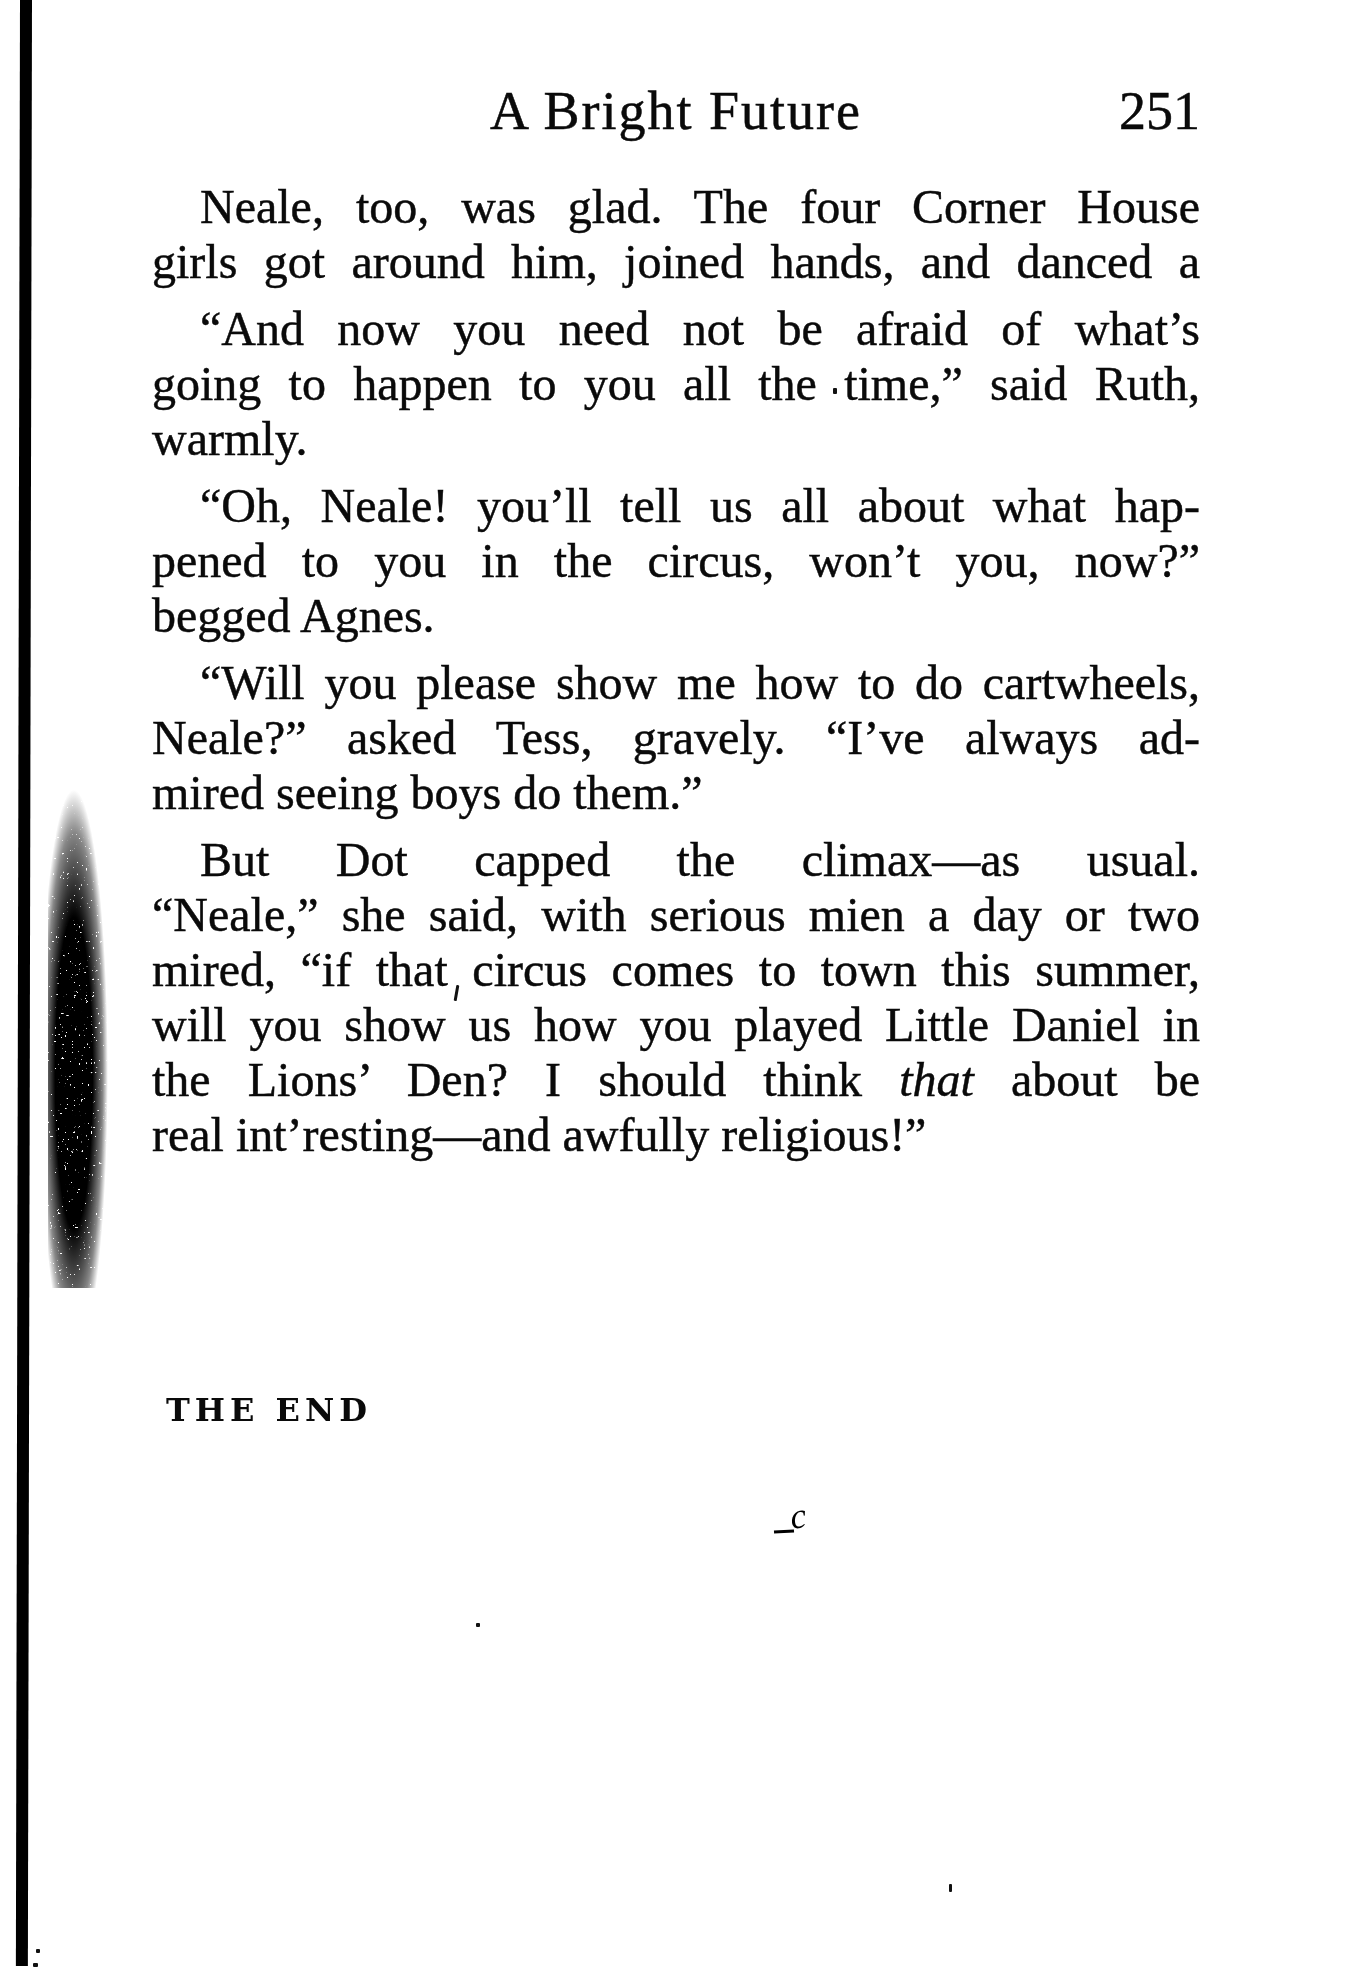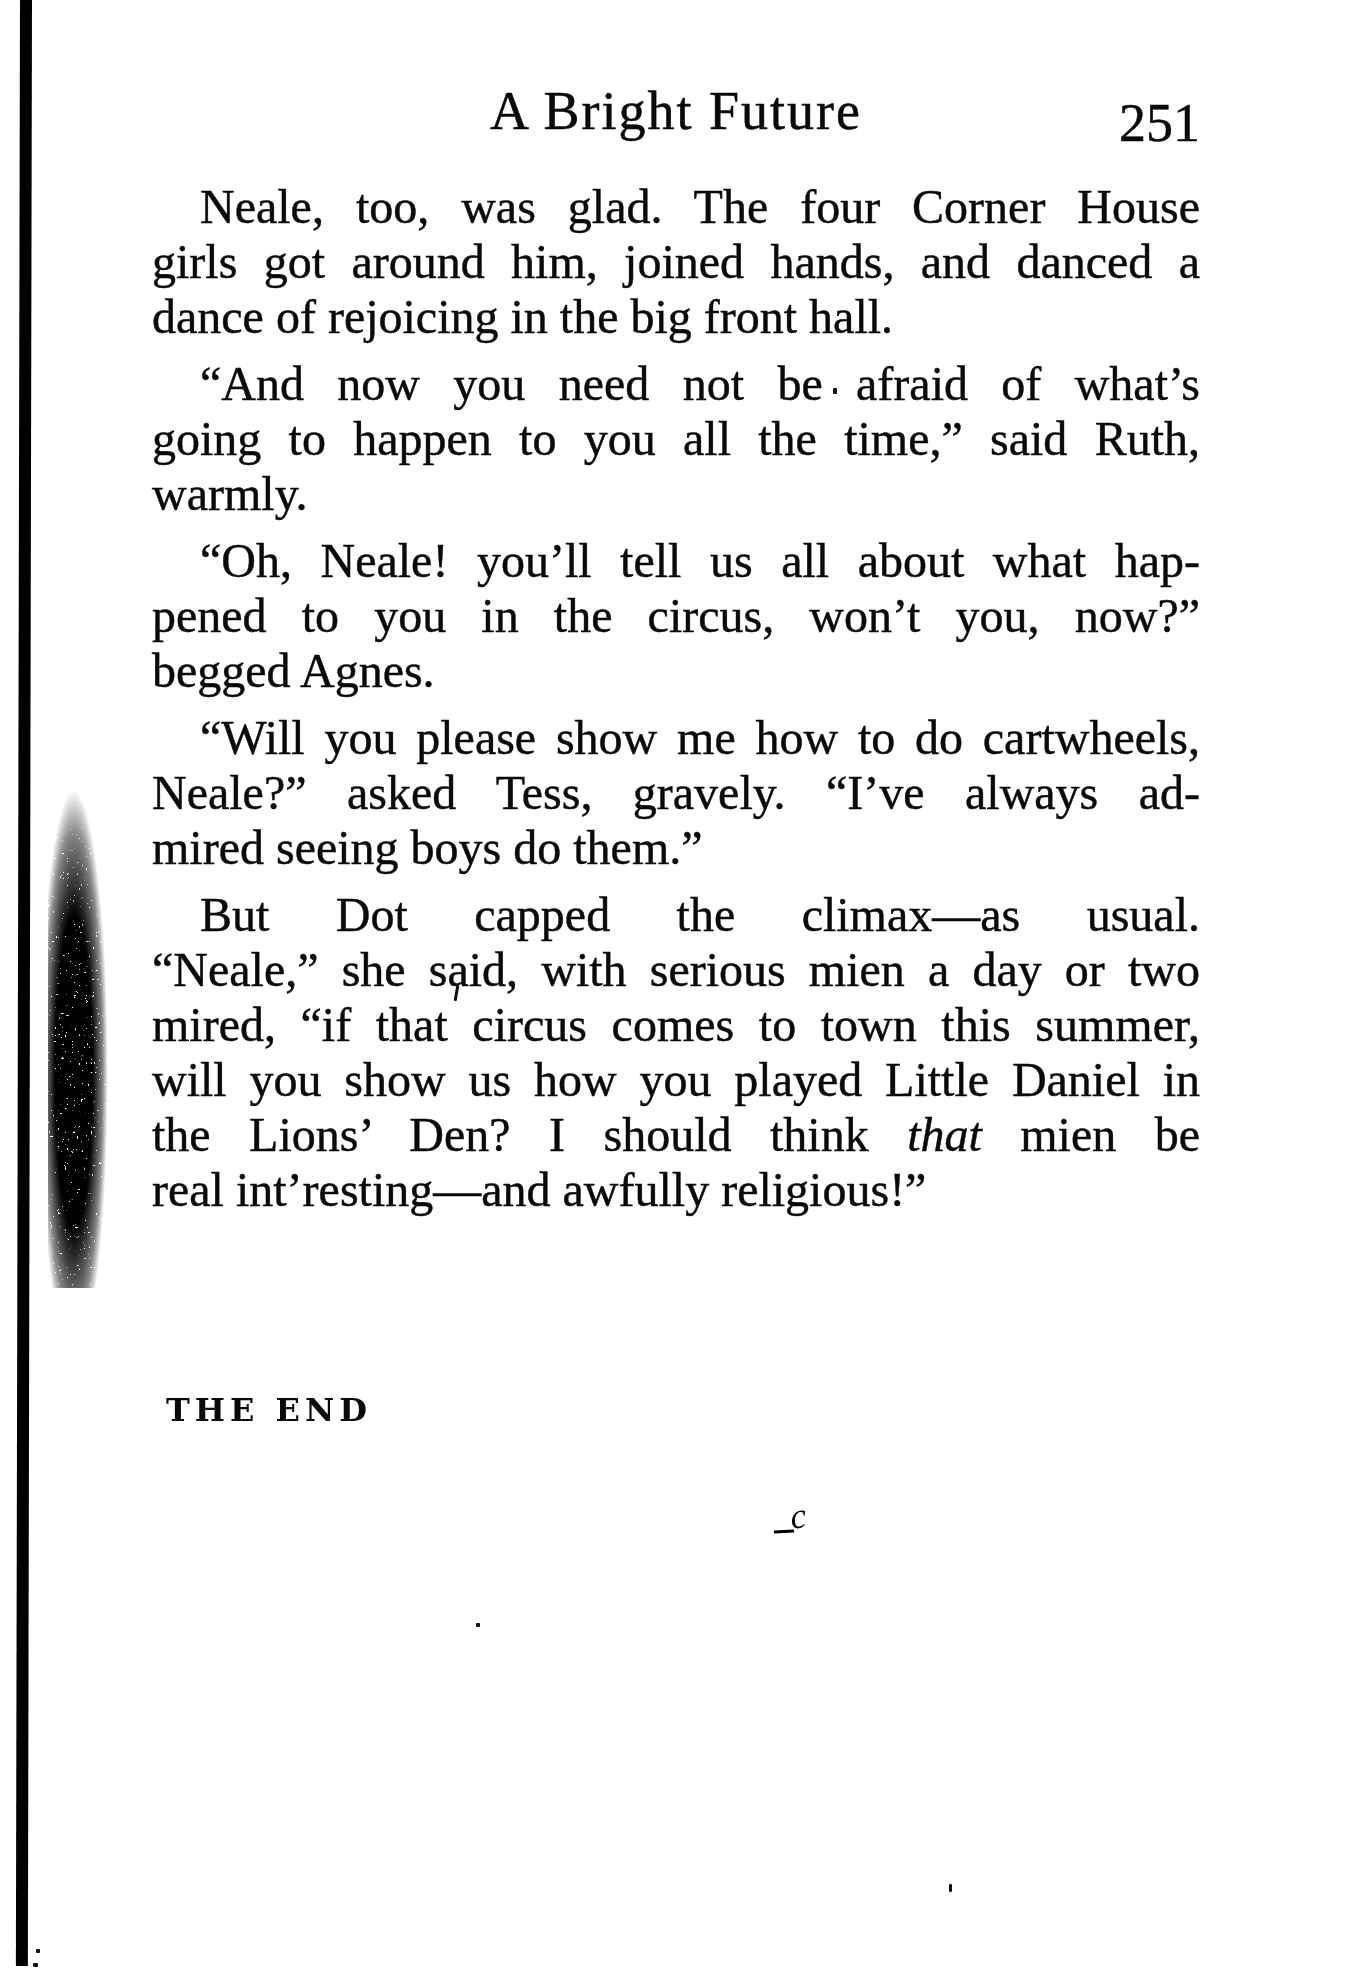--- a/index.html
+++ b/index.html
@@ -25,21 +25,21 @@
   
   .header{
     position:absolute;left:152px;top:80px;width:1048px;height:62px;
   }
   .header .title{
     position:absolute;left:0;right:0;text-align:center;
     font-size:54px;line-height:62px;letter-spacing:2px;
     -webkit-text-stroke:0.5px #0a0a0a;
   }
   .header .page-number{
-    position:absolute;right:0;top:12px;
+    position:absolute;right:0;top:0;
     font-size:54px;line-height:62px;
     -webkit-text-stroke:0.5px #0a0a0a;
   }
 
   
   .body-text{
     position:absolute;left:152px;top:167px;width:1048px;
     font-size:48px;line-height:55px;
     -webkit-text-stroke:0.45px #0a0a0a;
   }
@@ -105,21 +105,20 @@
 
   <div class="header">
     <div class="title">A Bright Future</div>
     <div class="page-number">251</div>
   </div>
 
   <div class="body-text">
       <div>
         <div class="line just indent"><span>Neale, too, was glad.  The four Corner House</span></div>
         <div class="line just"><span>girls got around him, joined hands, and danced a</span></div>
-        <div class="line"><span>dance of rejoicing in the big front hall.</span></div>
       </div>
       <div>
         <div class="line just indent"><span>“And now you need not be afraid of what’s</span></div>
         <div class="line just"><span>going to happen to you all the time,” said Ruth,</span></div>
         <div class="line"><span>warmly.</span></div>
       </div>
       <div>
         <div class="line just indent"><span>“Oh, Neale! you’ll tell us all about what hap-</span></div>
         <div class="line just"><span>pened to you in the circus, won’t you, now?”</span></div>
         <div class="line"><span>begged Agnes.</span></div>
@@ -127,21 +126,21 @@
       <div>
         <div class="line just indent"><span>“Will you please show me how to do cartwheels,</span></div>
         <div class="line just"><span>Neale?” asked Tess, gravely.  “I’ve always ad-</span></div>
         <div class="line"><span>mired seeing boys do them.”</span></div>
       </div>
       <div>
         <div class="line just indent"><span>But Dot capped the climax—as usual.</span></div>
         <div class="line just"><span>“Neale,” she said, with serious mien a day or two</span></div>
         <div class="line just"><span>mired, “if that circus comes to town this summer,</span></div>
         <div class="line just"><span>will you show us how you played Little Daniel in</span></div>
-        <div class="line just"><span>the Lions’ Den?  I should think </span><i>that</i><span> mien be</span></div>
+        <div class="line just"><span>the Lions’ Den?  I should think </span><i>that</i><span> about be</span></div>
         <div class="line"><span>real int’resting—and awfully religious!”</span></div>
       </div>
     </div>
 
   <div class="the-end">THE END</div>
   <div class="pen-mark">c</div>
   <div class="pen-mark-dash"></div>
 
 </div>
 

